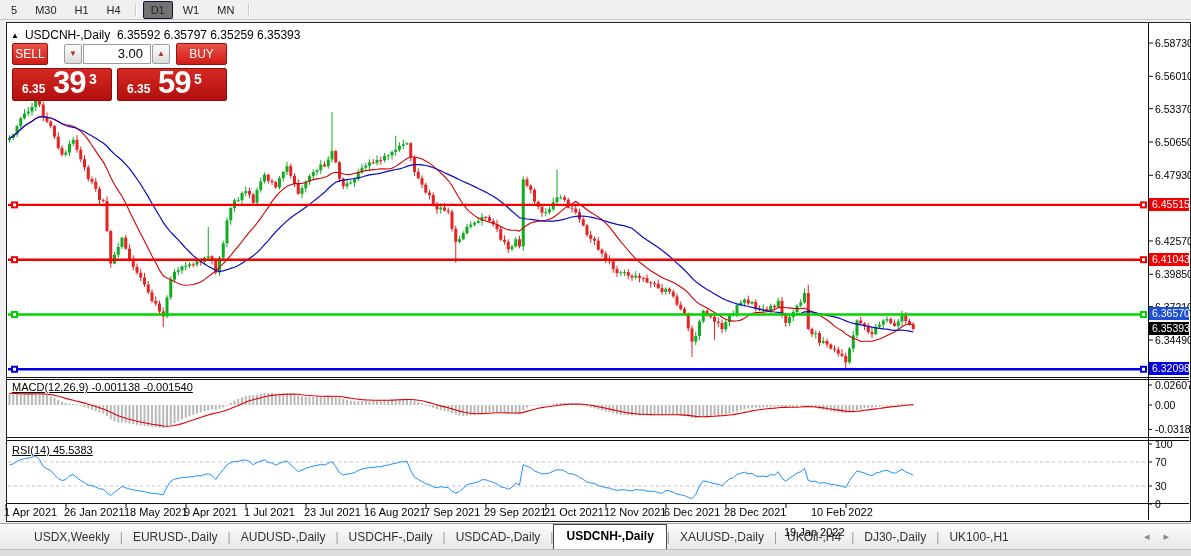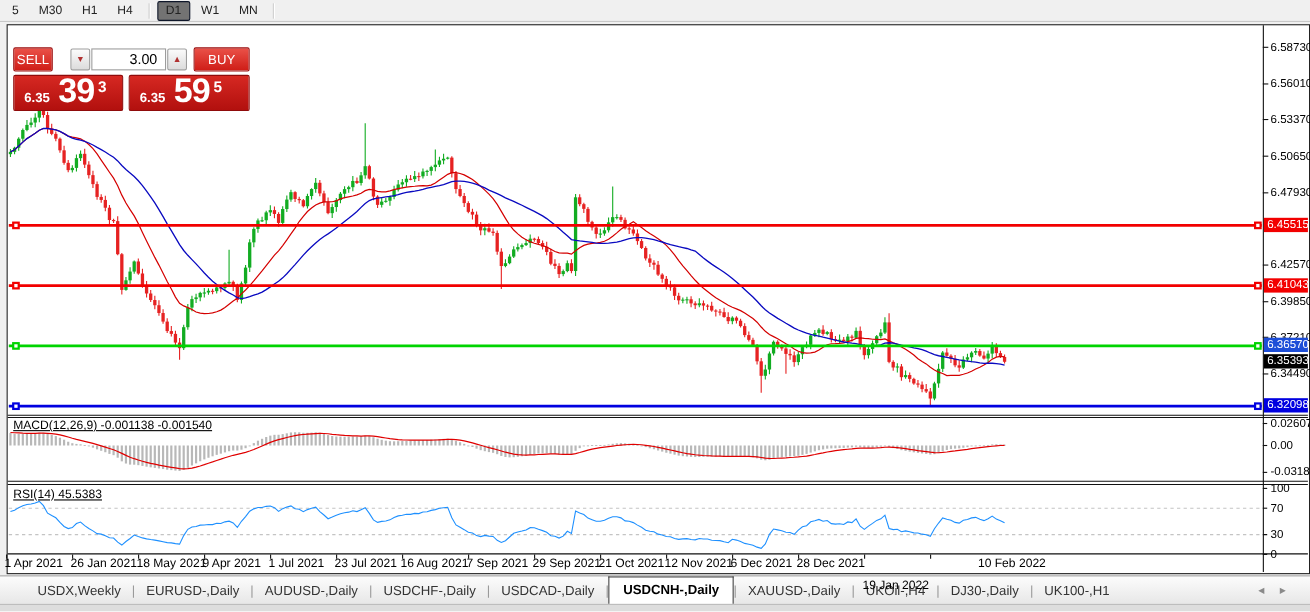--- a/index.html
+++ b/index.html
@@ -869,20 +869,23 @@
       <line x1="426" y1="504" x2="426" y2="508" stroke="#111"></line>
       <line x1="486" y1="504" x2="486" y2="508" stroke="#111"></line>
       <line x1="546" y1="504" x2="546" y2="508" stroke="#111"></line>
       <line x1="606" y1="504" x2="606" y2="508" stroke="#111"></line>
       <line x1="666" y1="504" x2="666" y2="508" stroke="#111"></line>
       <line x1="726" y1="504" x2="726" y2="508" stroke="#111"></line>
       <line x1="786" y1="504" x2="786" y2="508" stroke="#111"></line>
       <line x1="846" y1="504" x2="846" y2="508" stroke="#111"></line>
     </svg>
 
+  <div class="chart-title">
+    <span class="tri">▲</span><span>USDCNH-,Daily</span>&nbsp;&nbsp;<span>6.35592 6.35797 6.35259 6.35393</span>
+  </div>
 
   <div class="trade-panel">
     <div class="tp-btn tp-sell">SELL</div>
     <div class="tp-spin tp-down"><span>▼</span></div>
     <div class="tp-vol">3.00</div>
     <div class="tp-spin tp-up"><span>▲</span></div>
     <div class="tp-btn tp-buy">BUY</div>
     <div class="tp-quote tp-quote-sell">
       <span class="qt-small">6.35</span>
       <span class="qt-big">39</span>
@@ -927,21 +930,21 @@
       <div class="xlabel" style="left:244px;">1 Jul 2021</div>
       <div class="xlabel" style="left:304px;">23 Jul 2021</div>
       <div class="xlabel" style="left:364px;">16 Aug 2021</div>
       <div class="xlabel" style="left:424px;">7 Sep 2021</div>
       <div class="xlabel" style="left:484px;">29 Sep 2021</div>
       <div class="xlabel" style="left:544px;">21 Oct 2021</div>
       <div class="xlabel" style="left:604px;">12 Nov 2021</div>
       <div class="xlabel" style="left:664px;">6 Dec 2021</div>
       <div class="xlabel" style="left:724px;">28 Dec 2021</div>
       <div class="xlabel" style="left:784px;margin-top:20px;">19 Jan 2022</div>
-      <div class="xlabel" style="left:889px;">10 Feb 2022</div>
+      <div class="xlabel" style="left:811px;">10 Feb 2022</div>
     </div>
 
   <div class="tabbar" id="tabbar">
       <div class="tab-indent"></div>
       <div class="tab">USDX,Weekly</div>
       <div class="tab-sep">|</div>
       <div class="tab">EURUSD-,Daily</div>
       <div class="tab-sep">|</div>
       <div class="tab">AUDUSD-,Daily</div>
       <div class="tab-sep">|</div>

